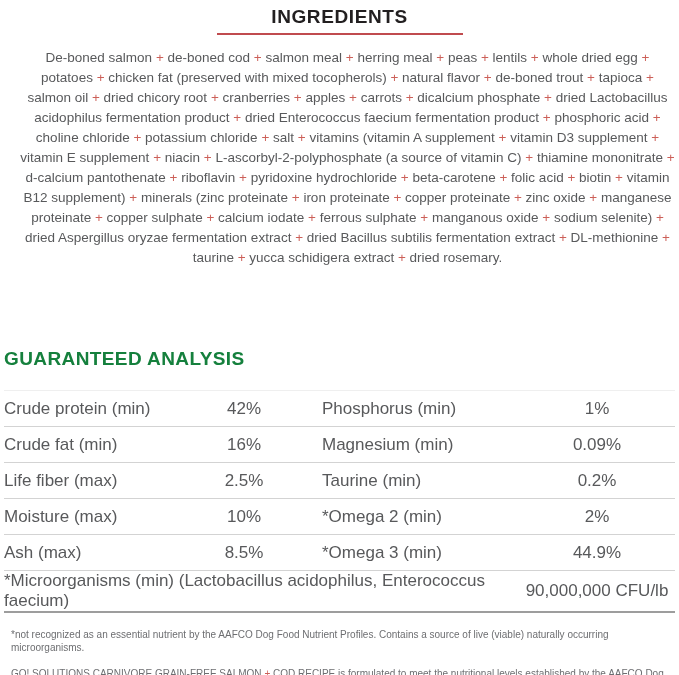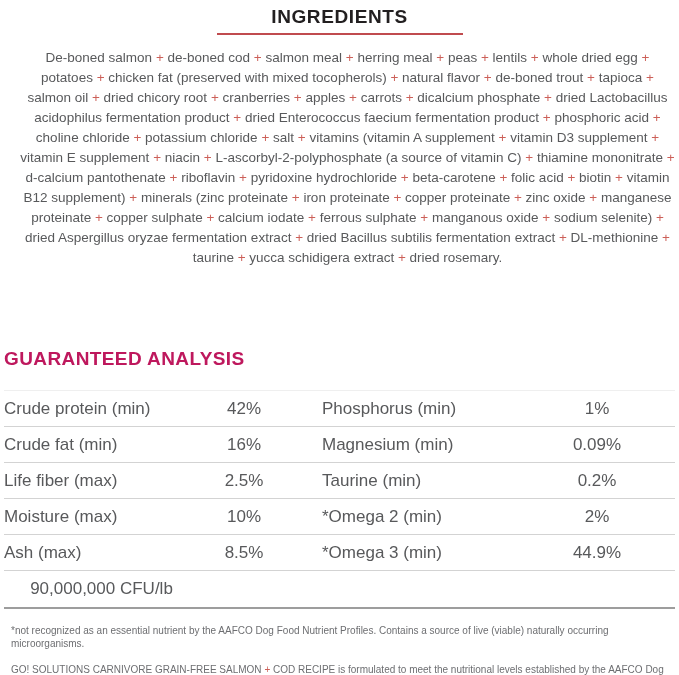--- a/index.html
+++ b/index.html
@@ -45,21 +45,21 @@
     color: #58595b;
   }
   .plus { color: #cc5f58; }
   
   .ga-title {
     margin: 80px 0 0 0;
     font-size: 19px;
     line-height: 21px;
     font-weight: bold;
     letter-spacing: 0.4px;
-    color: #be185d;
+    color: #15803d;
     text-align: left;
   }
   .ga-table {
     margin-top: 21px;
     border-top: 1px solid #efefef;
     font-size: 17px;
   }
   .ga-row {
     display: grid;
     grid-template-columns: 195px 90px 230px 1fr;
@@ -125,20 +125,21 @@
         <span class="ga-label ga-label-right">*Omega 2 (min)</span>
         <span class="ga-value">2%</span>
       </div>
       <div class="ga-row">
         <span class="ga-label">Ash (max)</span>
         <span class="ga-value">8.5%</span>
         <span class="ga-label ga-label-right">*Omega 3 (min)</span>
         <span class="ga-value">44.9%</span>
       </div>
       <div class="ga-row ga-row-footer">
+        <span class="ga-footer-label">*Microorganisms (min) (Lactobacillus acidophilus, Enterococcus faecium)</span>
         <span class="ga-value">90,000,000 CFU/lb</span>
       </div>
     </div>
 
   <p class="footnote footnote-1">*not recognized as an essential nutrient by the AAFCO Dog Food Nutrient Profiles. Contains a source of live (viable) naturally occurring microorganisms.</p>
 
   <p class="footnote footnote-2">GO! SOLUTIONS CARNIVORE GRAIN-FREE SALMON <span class="plus">+</span> COD RECIPE  is formulated to meet the nutritional levels established by the AAFCO Dog Food Nutrient Profiles for All Life Stages except for growth of large size dogs (70lbs or more as an adult).</p>
 
 </div>
 

